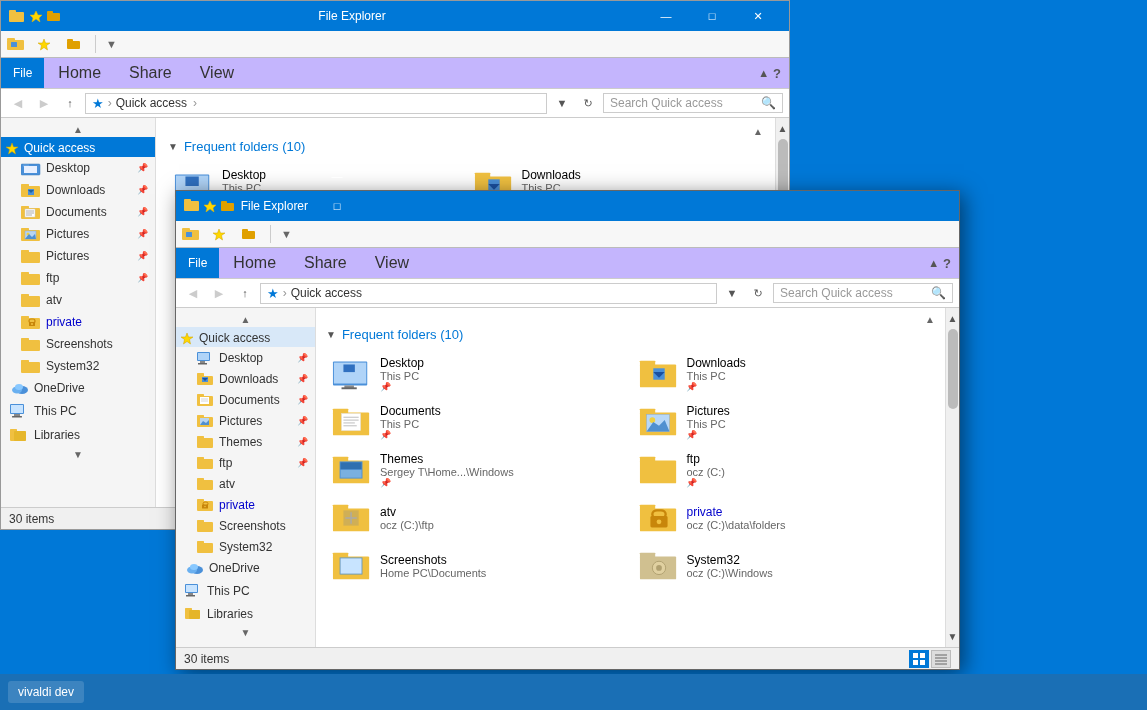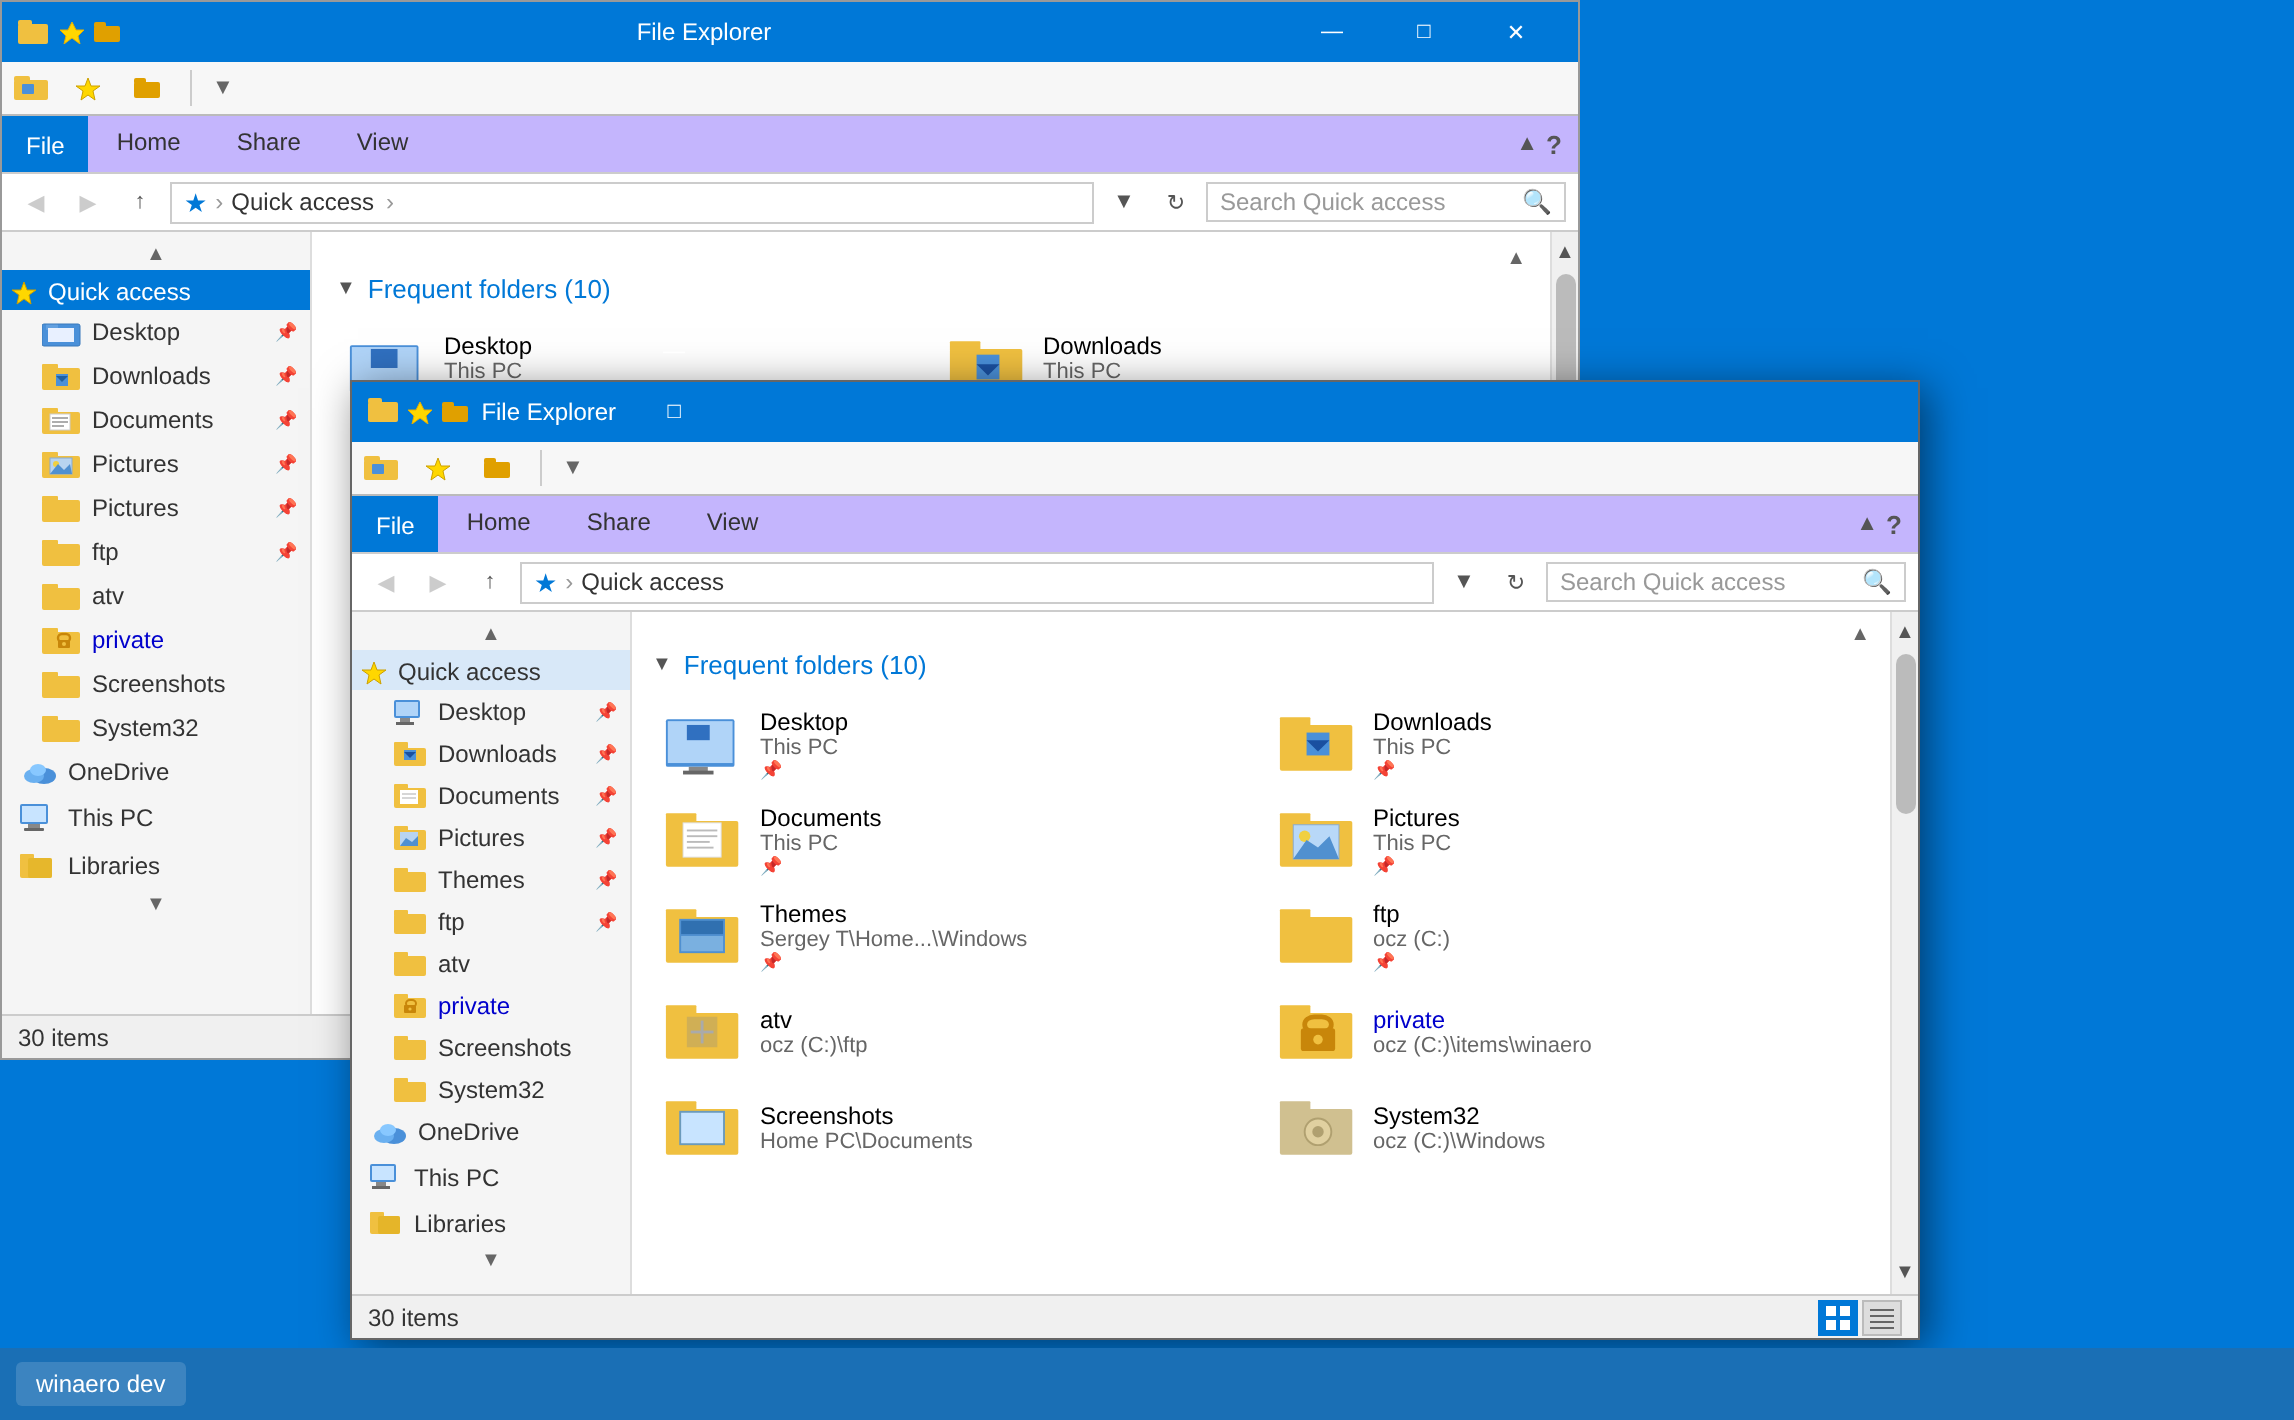--- a/index.html
+++ b/index.html
@@ -53,21 +53,21 @@
 
     
     .ribbon-tabs {
       display: flex;
       background: #c4b5fd;
       border-bottom: 1px solid #ccc;
     }
     .ribbon-tab {
       padding: 6px 14px;
       cursor: pointer;
-      font-size: 12px;
+      font-size: 16px;
       color: #333;
     }
     .ribbon-tab.active {
       background: white;
       color: #0078d7;
       border-top: 2px solid #0078d7;
     }
     .ribbon-tab-right {
       margin-left: auto;
       display: flex; align-items: center; gap: 4px; padding-right: 8px;
@@ -908,21 +908,21 @@
               <svg width="42" height="36" viewBox="0 0 42 36">
                 <rect x="1" y="8" width="38" height="24" rx="1" fill="#f0c040"></rect>
                 <rect x="1" y="4" width="16" height="5" rx="0.5" fill="#f0c040"></rect>
                 <rect x="14" y="10" width="14" height="8" rx="5" fill="none" stroke="#c8860a" stroke-width="2.5"></rect>
                 <rect x="12" y="16" width="18" height="12" rx="1.5" fill="#c8860a"></rect>
                 <circle cx="21" cy="22" r="2.5" fill="#f0c040"></circle>
               </svg>
             </div>
             <div class="folder-info">
               <span class="folder-name" style="color:#0000cc;">private</span>
-              <span class="folder-sub">ocz (C:)\items\winaero</span>
+              <span class="folder-sub">ocz (C:)\data\folders</span>
             </div>
           </div>
 
           <div class="folder-item">
             <div class="folder-icon-wrap">
               <svg width="42" height="36" viewBox="0 0 42 36">
                 <rect x="1" y="8" width="38" height="24" rx="1" fill="#f0c040"></rect>
                 <rect x="1" y="4" width="16" height="5" rx="0.5" fill="#f0c040"></rect>
                 <rect x="8" y="9" width="24" height="18" fill="#4a90d9" opacity="0.8"></rect>
                 <rect x="9" y="10" width="22" height="16" fill="#c8e4ff"></rect>
@@ -978,14 +978,14 @@
             <line x1="0" y1="5" x2="12" y2="5" stroke="#666" stroke-width="1"></line>
             <line x1="0" y1="8" x2="12" y2="8" stroke="#666" stroke-width="1"></line>
             <line x1="0" y1="11" x2="12" y2="11" stroke="#666" stroke-width="1"></line>
           </svg>
       </div>
     </div>
   </div>
 </div>
 
 <div class="taskbar">
-  <div class="taskbar-item">winaero dev</div>
+  <div class="taskbar-item">vivaldi dev</div>
 </div>
 
 </body></html>

